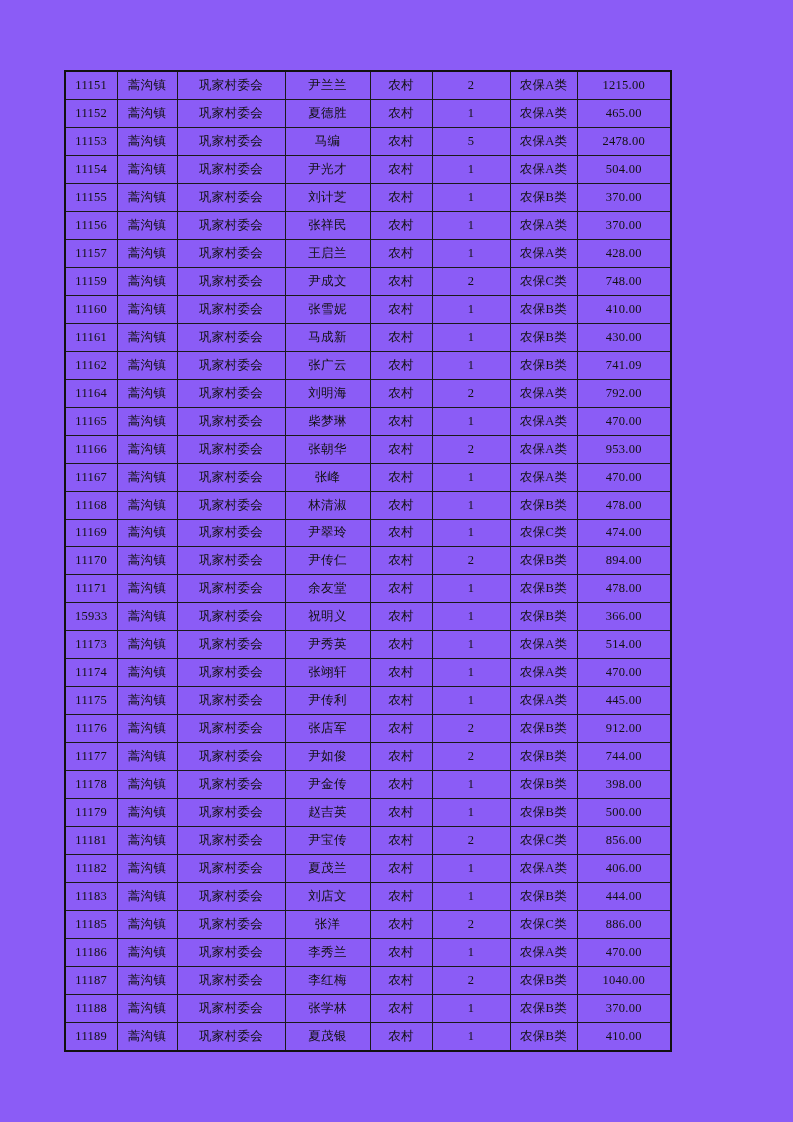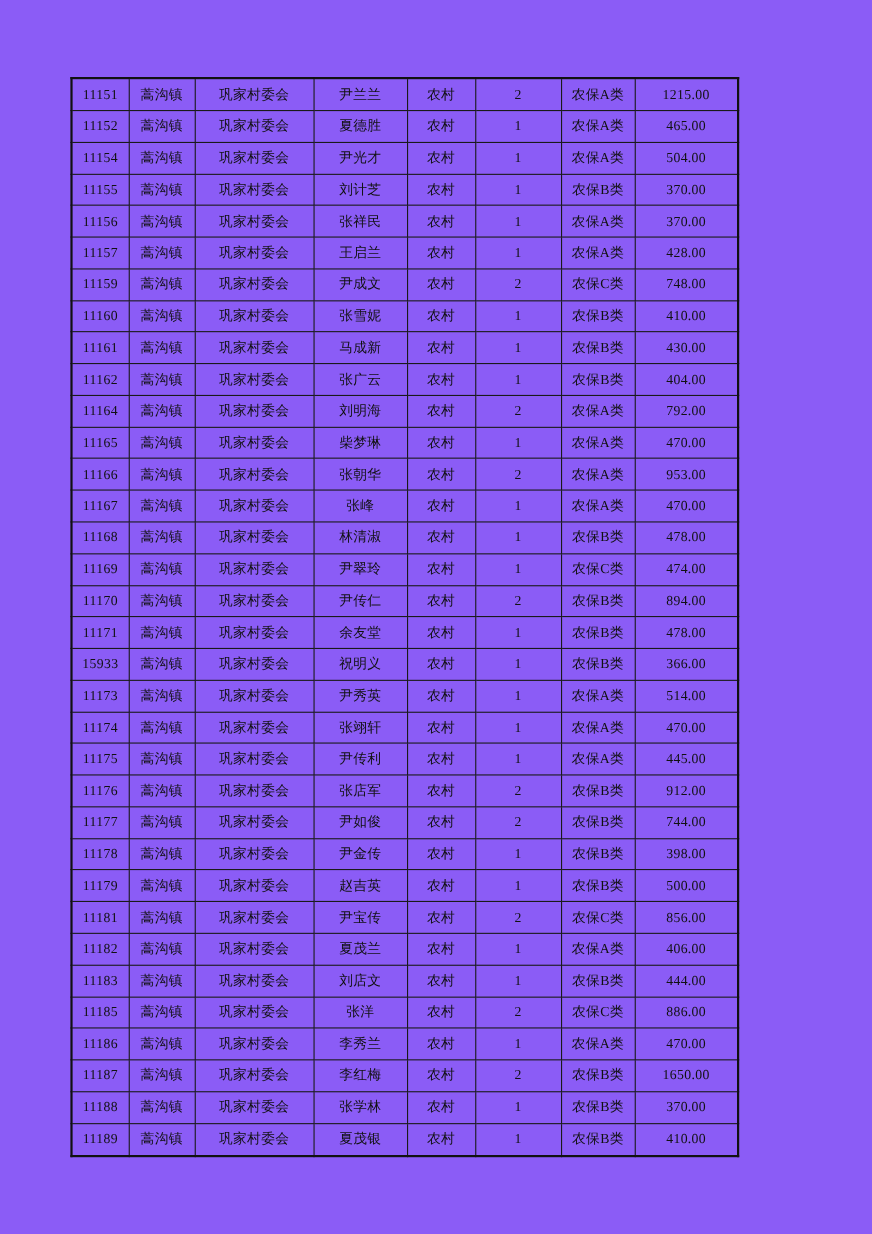--- a/index.html
+++ b/index.html
@@ -76,20 +76,30 @@
           <td>11152</td>
           <td>蒿沟镇</td>
           <td>巩家村委会</td>
           <td>夏德胜</td>
           <td>农村</td>
           <td>1</td>
           <td>农保A类</td>
           <td>465.00</td>
         </tr>
         <tr>
+          <td>11153</td>
+          <td>蒿沟镇</td>
+          <td>巩家村委会</td>
+          <td>马编</td>
+          <td>农村</td>
+          <td>5</td>
+          <td>农保A类</td>
+          <td>2478.00</td>
+        </tr>
+        <tr>
           <td>11154</td>
           <td>蒿沟镇</td>
           <td>巩家村委会</td>
           <td>尹光才</td>
           <td>农村</td>
           <td>1</td>
           <td>农保A类</td>
           <td>504.00</td>
         </tr>
         <tr>
@@ -153,21 +163,21 @@
           <td>430.00</td>
         </tr>
         <tr>
           <td>11162</td>
           <td>蒿沟镇</td>
           <td>巩家村委会</td>
           <td>张广云</td>
           <td>农村</td>
           <td>1</td>
           <td>农保B类</td>
-          <td>404.00</td>
+          <td>741.09</td>
         </tr>
         <tr>
           <td>11164</td>
           <td>蒿沟镇</td>
           <td>巩家村委会</td>
           <td>刘明海</td>
           <td>农村</td>
           <td>2</td>
           <td>农保A类</td>
           <td>792.00</td>
@@ -373,21 +383,21 @@
           <td>470.00</td>
         </tr>
         <tr>
           <td>11187</td>
           <td>蒿沟镇</td>
           <td>巩家村委会</td>
           <td>李红梅</td>
           <td>农村</td>
           <td>2</td>
           <td>农保B类</td>
-          <td>1650.00</td>
+          <td>1040.00</td>
         </tr>
         <tr>
           <td>11188</td>
           <td>蒿沟镇</td>
           <td>巩家村委会</td>
           <td>张学林</td>
           <td>农村</td>
           <td>1</td>
           <td>农保B类</td>
           <td>370.00</td>

